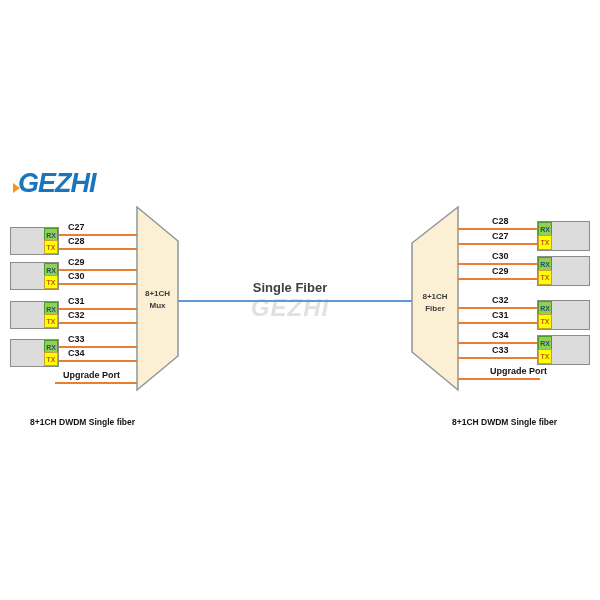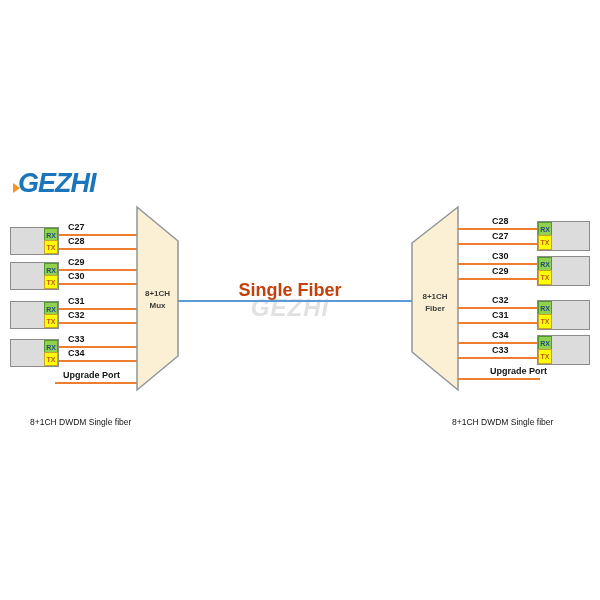--- a/index.html
+++ b/index.html
@@ -17,23 +17,23 @@
   .chlabel{font-weight:bold;font-size:9px;color:#141414;white-space:nowrap;}
   
   .xcvr{background:#DCDCDC;border:1px solid #8C8C8C;box-sizing:border-box;}
   .badge{position:absolute;width:14px;box-sizing:border-box;font-weight:bold;font-size:7px;
          display:flex;align-items:center;justify-content:center;line-height:1;}
   .rx{background:#92D050;border:1px solid #4E9A2E;color:#1F4E79;}
   .tx{background:#FFFF00;border:1px solid #C9A227;color:#C55A11;}
   
   .trap-text{font-weight:bold;font-size:8px;color:#3B3B3B;text-align:center;white-space:nowrap;}
   
-  .fiber-label{font-weight:bold;font-size:18px;color:#c2410c;text-align:center;}
+  .fiber-label{font-weight:bold;font-size:13px;color:#404040;text-align:center;}
   .watermark{font:italic bold 24px "Liberation Sans",sans-serif;color:#DCDCDC;text-align:center;letter-spacing:1px;opacity:.85;}
-  .caption{font-weight:normal;font-size:8.5px;color:#141414;white-space:nowrap;}
+  .caption{font-weight:bold;font-size:8.5px;color:#141414;white-space:nowrap;}
   .upgrade-label{font-weight:bold;font-size:9px;color:#141414;white-space:nowrap;}
   svg{display:block;}
 </style>
 </head>
 <body>
 
 <div id="canvas">
 
   <div class="abs logo-accent" style="left:13px;top:183px;"></div>
   <div class="abs logo" style="left:18px;top:168px;">GEZHI</div>

